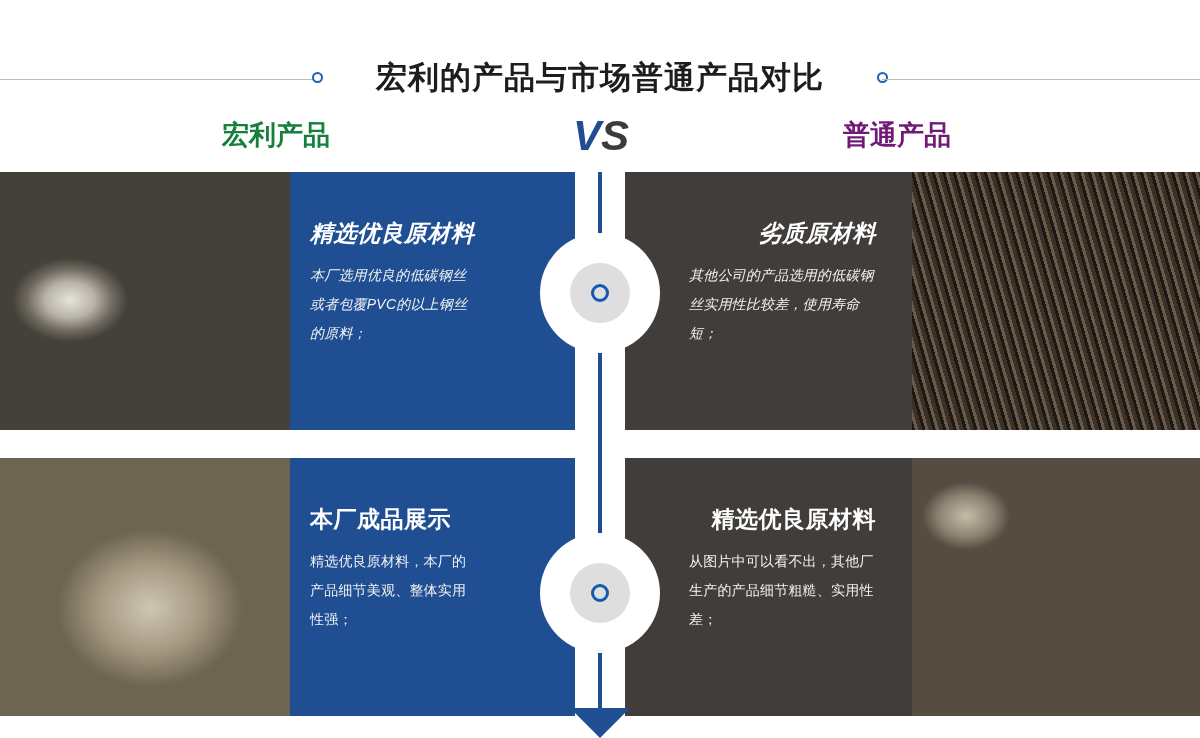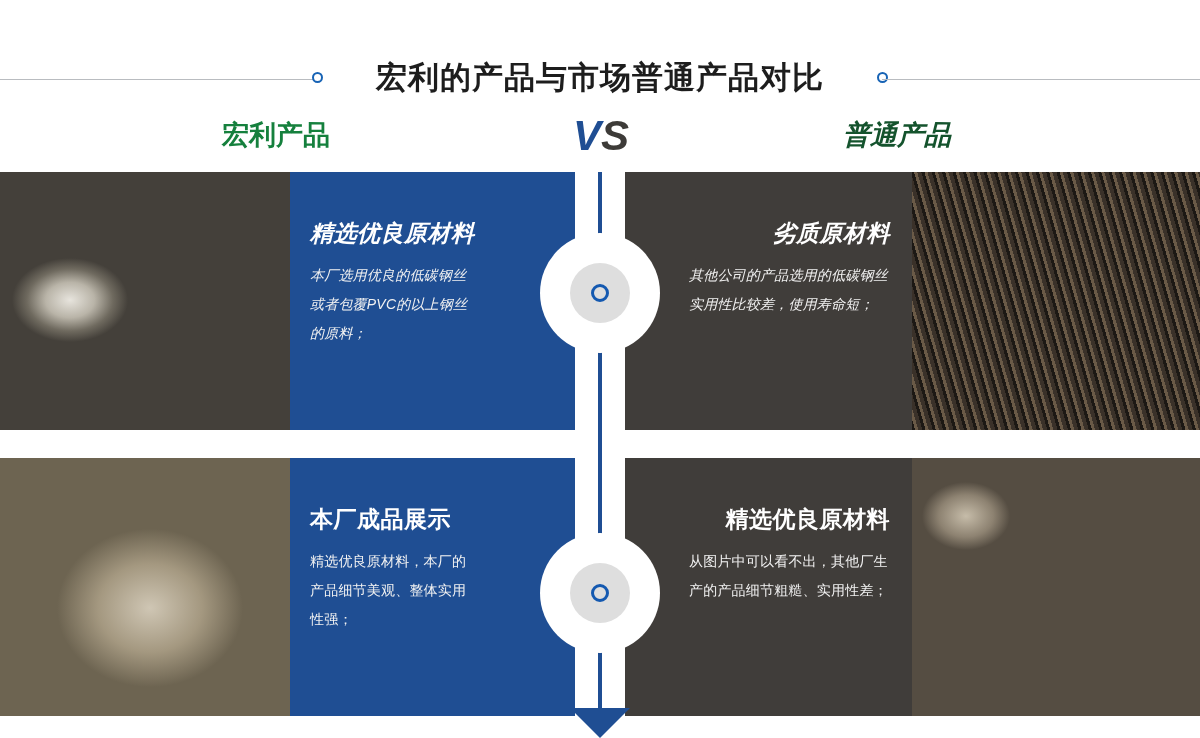--- a/index.html
+++ b/index.html
@@ -31,21 +31,21 @@
     font-size:31px;font-weight:bold;color:#1d1d1d;letter-spacing:1px;
     line-height:48px;
   }
 
   
   .col-heads{position:absolute;left:0;top:112px;width:1200px;height:52px;}
   .col-head{
     position:absolute;top:0;font-size:27px;font-weight:bold;line-height:46px;
   }
   .col-head.good{left:208px;color:#15803d;margin-left:14px;}
-  .col-head.bad{left:843px;color:#14532d;font-style:italic;}
+  .col-head.bad{left:843px;color:#701a75;}
   .vs-wrap{
     position:absolute;left:566px;top:-2px;width:70px;text-align:center;
     font-size:42px;font-weight:bold;line-height:52px;font-style:italic;
   }
   .vs-v{color:#1f4e93;}
   .vs-s{color:#3d3b38;}
 
   
   .grid{position:absolute;left:0;top:172px;width:1200px;height:544px;}
   .row{position:absolute;left:0;width:1200px;height:258px;}
@@ -53,21 +53,21 @@
   .row.r2{top:286px;}
 
   .cell{position:absolute;top:0;height:258px;overflow:hidden;}
   .cell.img-left   {left:0;    width:290px;}
   .cell.panel-left {left:290px;width:285px;background:#1f4e93;}
   .cell.panel-right{left:625px;width:287px;background:#403d3a;}
   .cell.img-right  {left:912px;width:288px;}
 
   .panel-inner{position:absolute;left:0;top:0;right:0;bottom:0;padding:46px 24px 0 24px;box-sizing:border-box;}
   .panel-left .panel-inner{padding-left:20px;padding-right:96px;text-align:left;}
-  .panel-right .panel-inner{padding-left:64px;padding-right:22px;text-align:left;}
+  .panel-right .panel-inner{padding-left:64px;padding-right:36px;text-align:left;}
 
   .panel-title{
     font-size:23px;font-weight:bold;color:#ffffff;line-height:30px;
     margin:0 0 13px 0;letter-spacing:.5px;
   }
   .panel-right .panel-title{text-align:right;}
   .panel-body{
     font-size:14px;color:#f2f2f2;line-height:29px;margin:0;letter-spacing:.2px;
   }
   .panel-left .panel-body{max-width:218px;}

